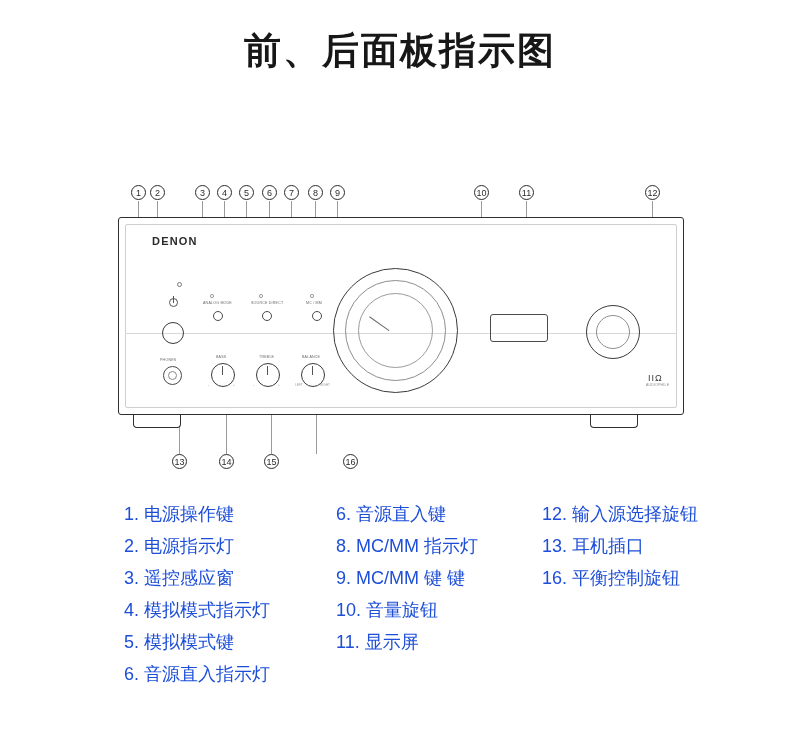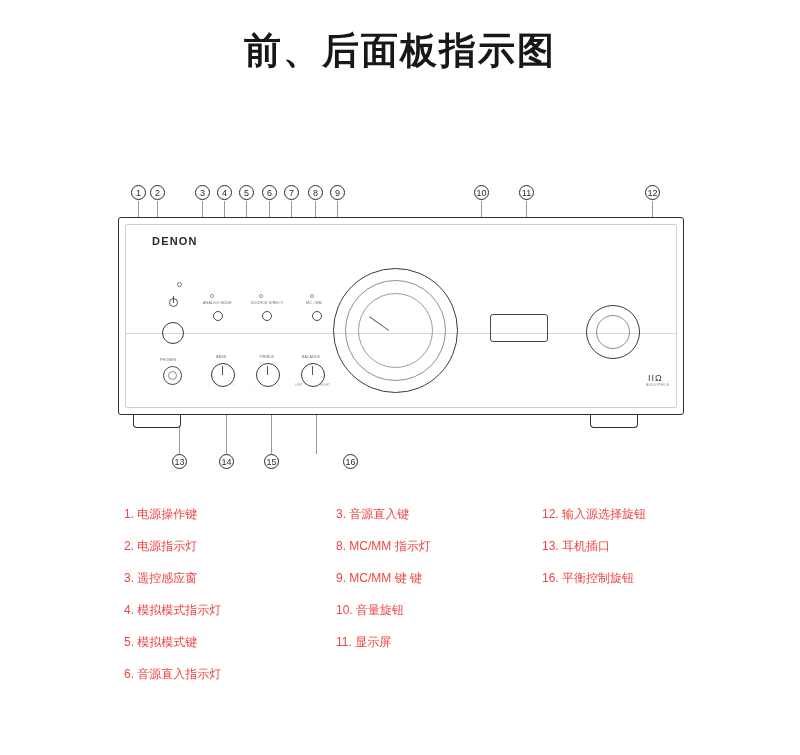--- a/index.html
+++ b/index.html
@@ -368,23 +368,23 @@
   }
   .legend-col {
     position: absolute;
     top: 0;
   }
   #legend-col-1 { left: 124px; width: 210px; }
   #legend-col-2 { left: 336px; width: 200px; }
   #legend-col-3 { left: 542px; width: 220px; }
 
   .legend-item {
-    font-size: 12px;
+    font-size: 18px;
     line-height: 32px;
-    color: #ef4444;
+    color: #1d4ed8;
     white-space: nowrap;
   }
 </style>
 </head>
 <body>
 
 <div id="page-title">前、后面板指示图</div>
 
 <div id="diagram">
 
@@ -501,21 +501,21 @@
 <div id="legend">
   <div id="legend-col-1" class="legend-col">
     <div class="legend-item">1. 电源操作键</div>
     <div class="legend-item">2. 电源指示灯</div>
     <div class="legend-item">3. 遥控感应窗</div>
     <div class="legend-item">4. 模拟模式指示灯</div>
     <div class="legend-item">5. 模拟模式键</div>
     <div class="legend-item">6. 音源直入指示灯</div>
   </div>
   <div id="legend-col-2" class="legend-col">
-    <div class="legend-item">3. 音源直入键</div>
+    <div class="legend-item">6. 音源直入键</div>
     <div class="legend-item">8. MC/MM 指示灯</div>
     <div class="legend-item">9. MC/MM 键 键</div>
     <div class="legend-item">10. 音量旋钮</div>
     <div class="legend-item">11. 显示屏</div>
   </div>
   <div id="legend-col-3" class="legend-col">
     <div class="legend-item">12. 输入源选择旋钮</div>
     <div class="legend-item">13. 耳机插口</div>
     <div class="legend-item">16. 平衡控制旋钮</div>
   </div>

